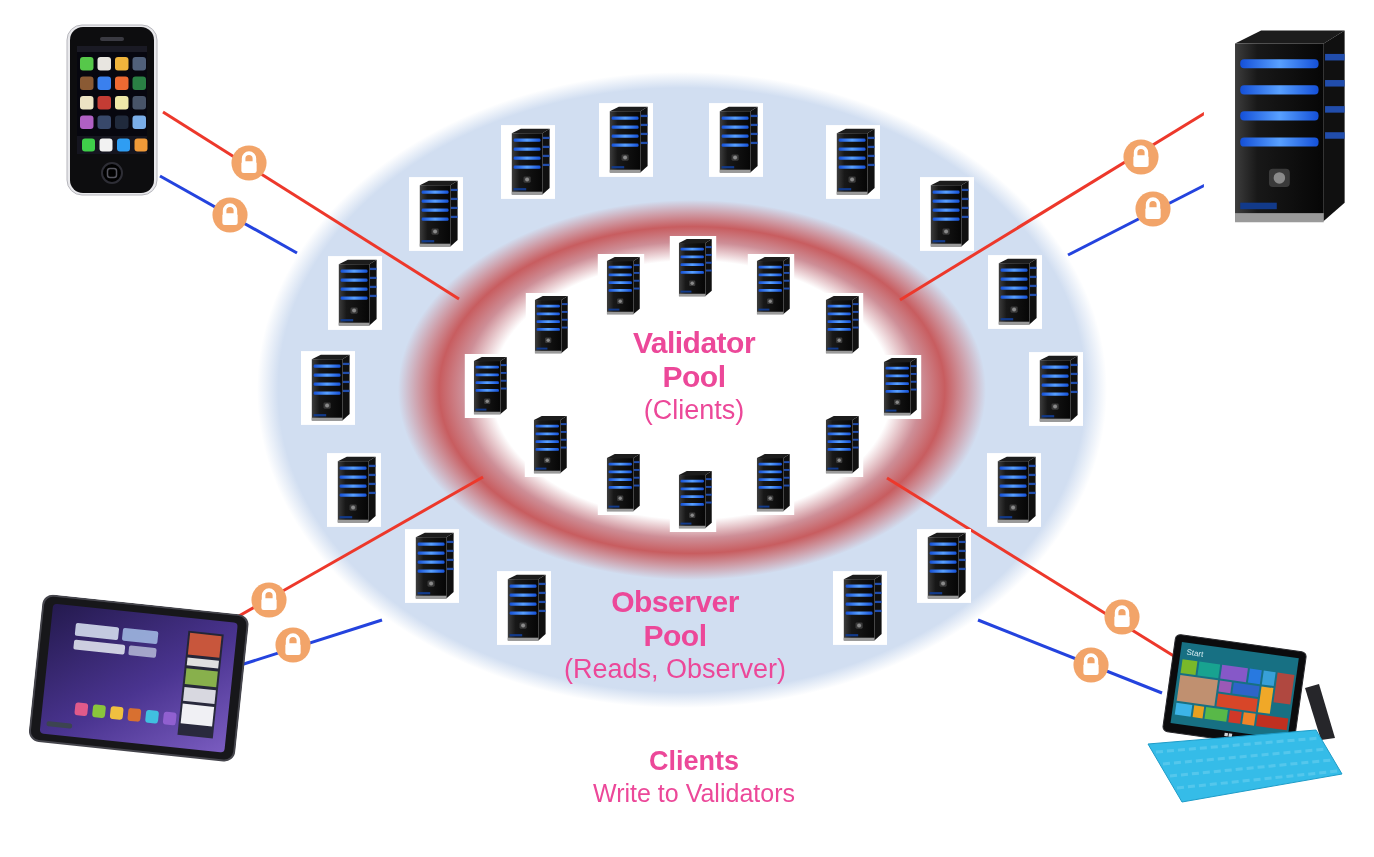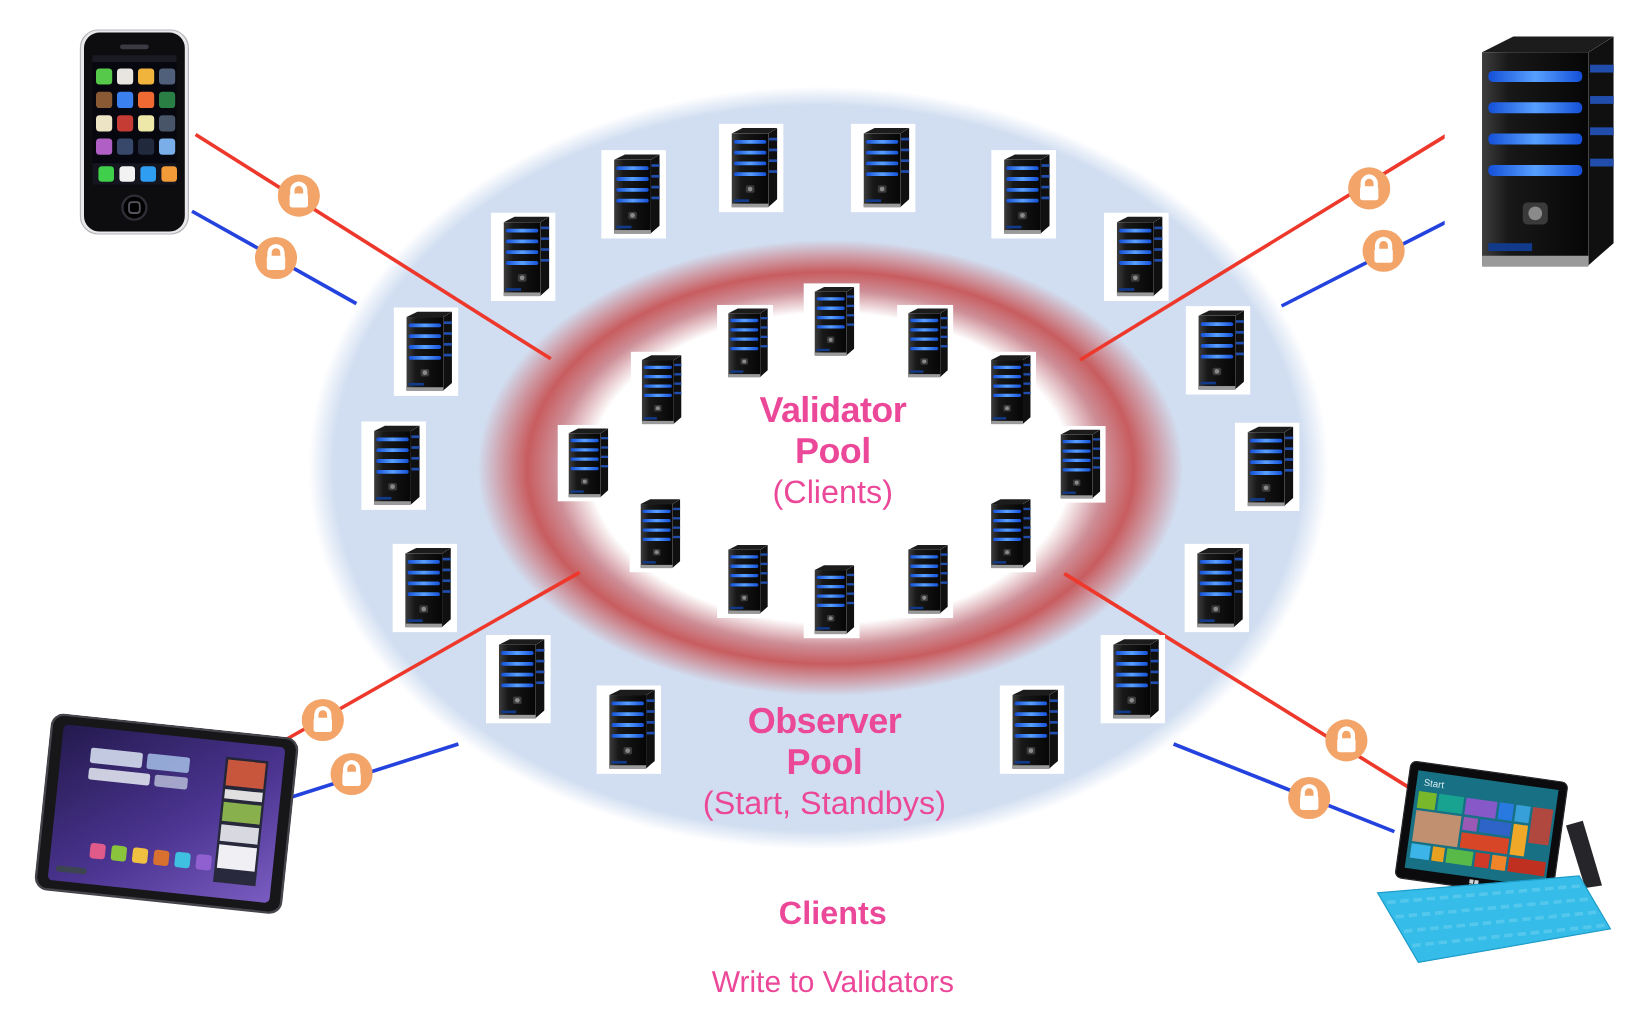--- a/index.html
+++ b/index.html
@@ -15,24 +15,24 @@
     z-index:1;}
 
   
   #overlay{position:absolute;left:0;top:0;z-index:3;pointer-events:none;}
 
   
   .pool-label{position:absolute;text-align:center;color:#ec4899;z-index:2;}
   .pool-label .l-bold{font-size:30px;font-weight:700;line-height:34px;letter-spacing:-0.5px;}
   .pool-label .l-sub{font-size:27px;font-weight:400;line-height:33px;}
   .validator-label{left:554px;top:326px;width:280px;}
-  .observer-label{left:547px;top:585px;width:280px;}
+  .observer-label{left:535px;top:585px;width:280px;}
   .clients-label{left:534px;top:746px;width:320px;}
   .clients-label .c-title{font-size:27px;font-weight:700;line-height:31px;}
-  .clients-label .c-line{font-size:25px;font-weight:400;line-height:32px;margin-top:26px;}
+  .clients-label .c-line{font-size:25px;font-weight:400;line-height:32px;}
 
   
   .device{position:absolute;z-index:4;}
   .dev-smartphone{left:66px;top:24px;}
   .dev-hpserver{left:1200px;top:20px;}
   .dev-tablet{left:34px;top:604px;transform:rotate(6deg);}
   .dev-surface{left:1138px;top:626px;}
 </style>
 </head>
 <body>
@@ -43,21 +43,21 @@
   <div class="validator-ring"></div>
 
   <div class="pool-label validator-label">
     <div class="l-bold">Validator</div>
     <div class="l-bold">Pool</div>
     <div class="l-sub">(Clients)</div>
   </div>
   <div class="pool-label observer-label">
     <div class="l-bold">Observer</div>
     <div class="l-bold">Pool</div>
-    <div class="l-sub">(Start, Standbys)</div>
+    <div class="l-sub">(Reads, Observer)</div>
   </div>
   <div class="pool-label clients-label">
     <div class="c-title">Clients</div>
     <div class="c-line">Write to Validators</div>
   </div>
 
   <svg id="overlay" width="1374" height="857" viewBox="0 0 1374 857">
     <defs>
       <linearGradient id="srv-face" x1="0" y1="0" x2="1" y2="0">
         <stop offset="0" stop-color="#3d3d3d"></stop>

